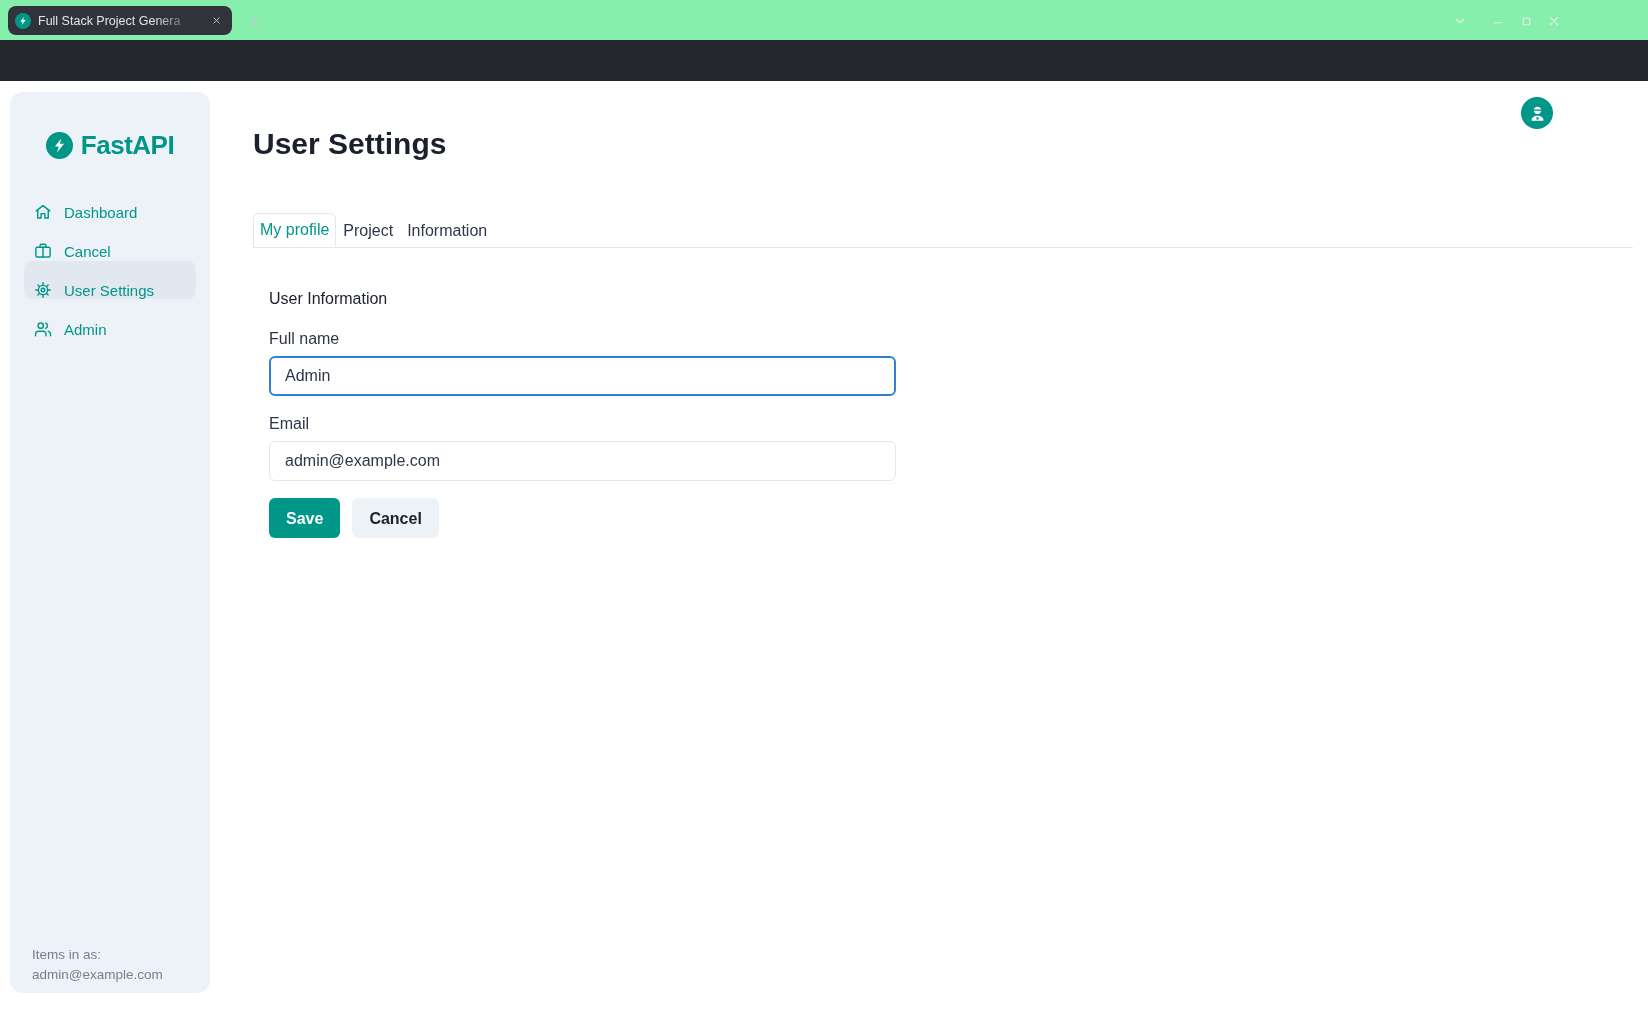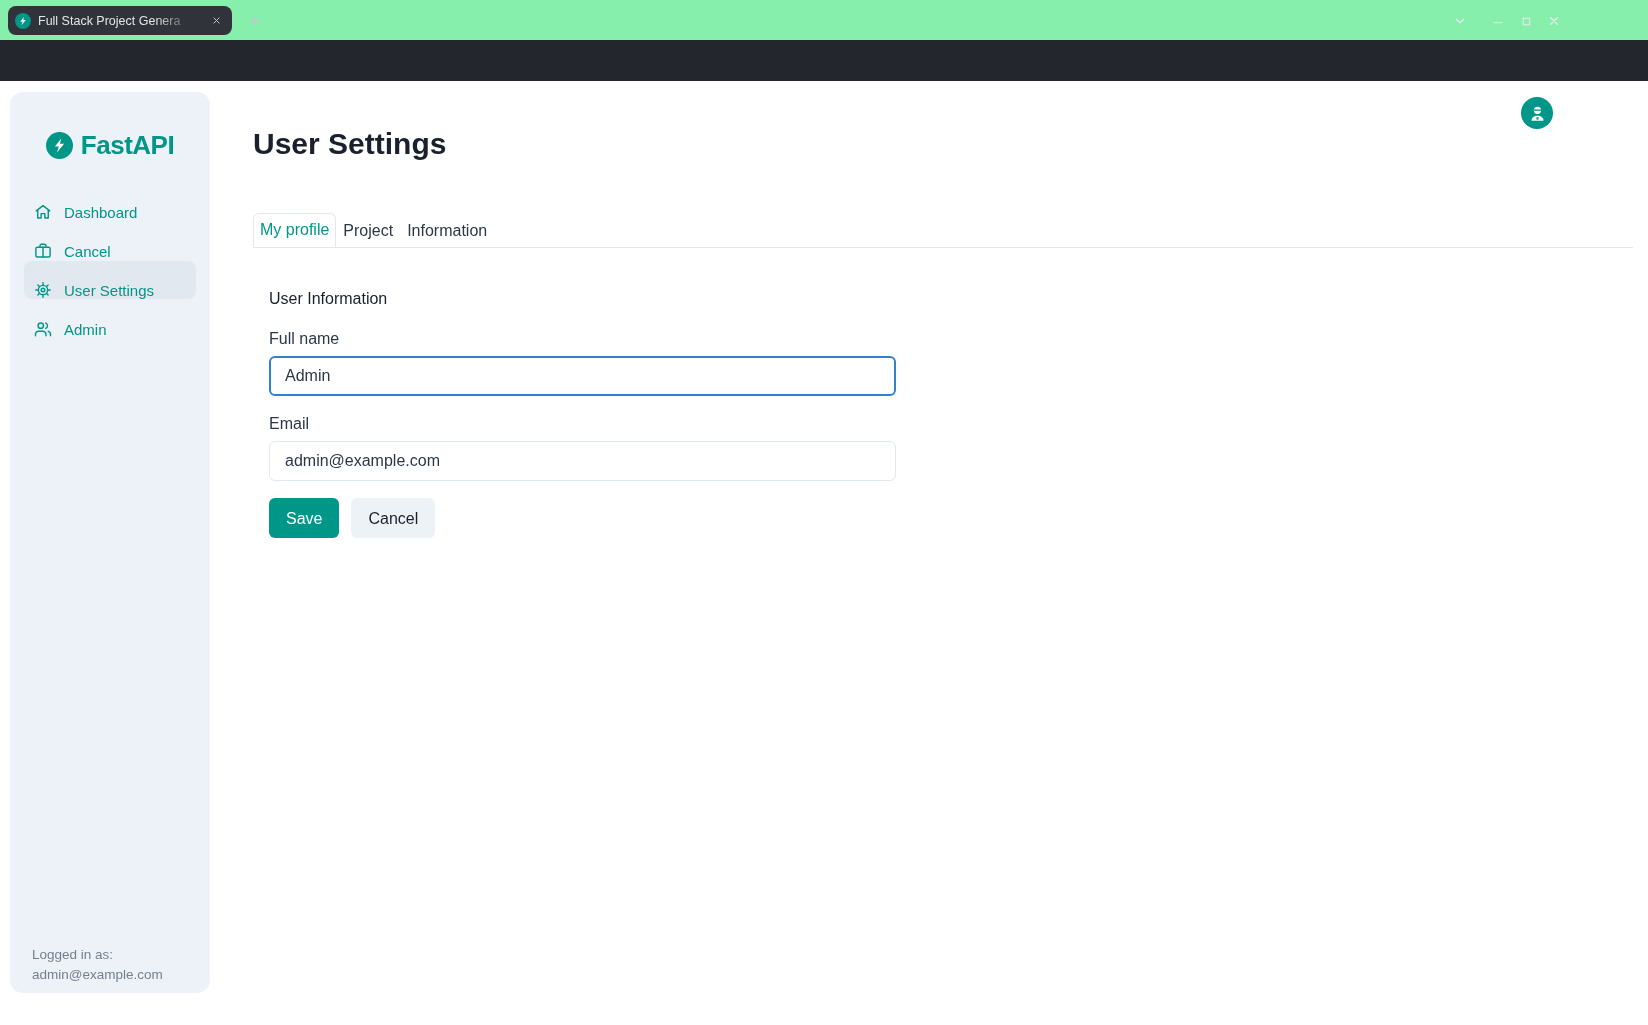--- a/index.html
+++ b/index.html
@@ -48,21 +48,21 @@
   .page-title{margin-top:47px;font-size:30px;line-height:32px;font-weight:700;color:#1a202c}
   .tabs{margin-top:53px;display:flex;border-bottom:1px solid #e2e8f0}
   .tab{height:34px;padding:0 6px;display:flex;align-items:center;font-size:16px;color:#2d3748;cursor:pointer;border:1px solid transparent;border-bottom:none;background:transparent}
   .tab.active{background:#fff;color:#009688;border-color:#e2e8f0;border-radius:6px 6px 0 0;margin-bottom:-1px;border-bottom:1px solid #fff}
   .panel{padding:39px 0 0 16px}
   .section-title{font-size:16px;font-weight:400;color:#1a202c;line-height:24px}
   .field-label{margin-top:16px;font-size:16px;color:#2d3748;line-height:24px}
   .text-input{display:block;margin-top:5px;width:627px;height:40px;border:1px solid #e2e8f0;border-radius:6px;padding:0 15px;font-size:16px;color:#2d3748;font-family:"Liberation Sans",sans-serif;background:#fff;outline:none}
   .text-input.focused{border:2px solid #3182ce;padding:0 14px}
   .btn-row{margin-top:17px;display:flex;gap:12px}
-  .btn{height:40px;padding:12px 17px;border:none;border-radius:6px;font-size:16px;font-weight:400;font-family:"Liberation Sans",sans-serif;cursor:pointer}
+  .btn{height:40px;padding:12px 17px;border:none;border-radius:6px;font-size:16px;font-weight:700;font-family:"Liberation Sans",sans-serif;cursor:pointer}
   .btn-save{background:#009688;color:#fff}
   .btn-cancel{background:#edf2f7;color:#1a202c}
 </style>
 </head>
 <body>
 
 <div class="titlebar">
   <div class="btab">
     <span class="fav">
       <svg viewBox="0 0 24 24">
@@ -221,21 +221,21 @@
             <path d="M16 21v-2a4 4 0 0 0-4-4H6a4 4 0 0 0-4 4v2"></path>
             <circle cx="9" cy="7.5" r="3.6"></circle>
             <path d="M22 21v-2a4 4 0 0 0-3-3.87"></path>
             <path d="M15.5 4.1a3.7 3.7 0 0 1 0 7"></path>
           </svg>
         <span>Admin</span>
       </div>
     </div>
 
     <div class="side-footer">
-      <div>Logged in as:</div>
+      <div>Items in as:</div>
       <div>admin@example.com</div>
     </div>
   </div>
 
   <div class="avatar-btn">
     <svg viewBox="0 0 24 24">
       <circle cx="12" cy="8" r="4.6" fill="#fff"></circle>
       <rect x="7.3" y="6.9" width="9.4" height="1.7" fill="#009688"></rect>
       <path d="M4.4 21c0-3.9 3.4-6.1 7.6-6.1s7.6 2.2 7.6 6.1z" fill="#fff"></path>
       <rect x="10.7" y="16.6" width="2.6" height="3.2" fill="#009688"></rect>

